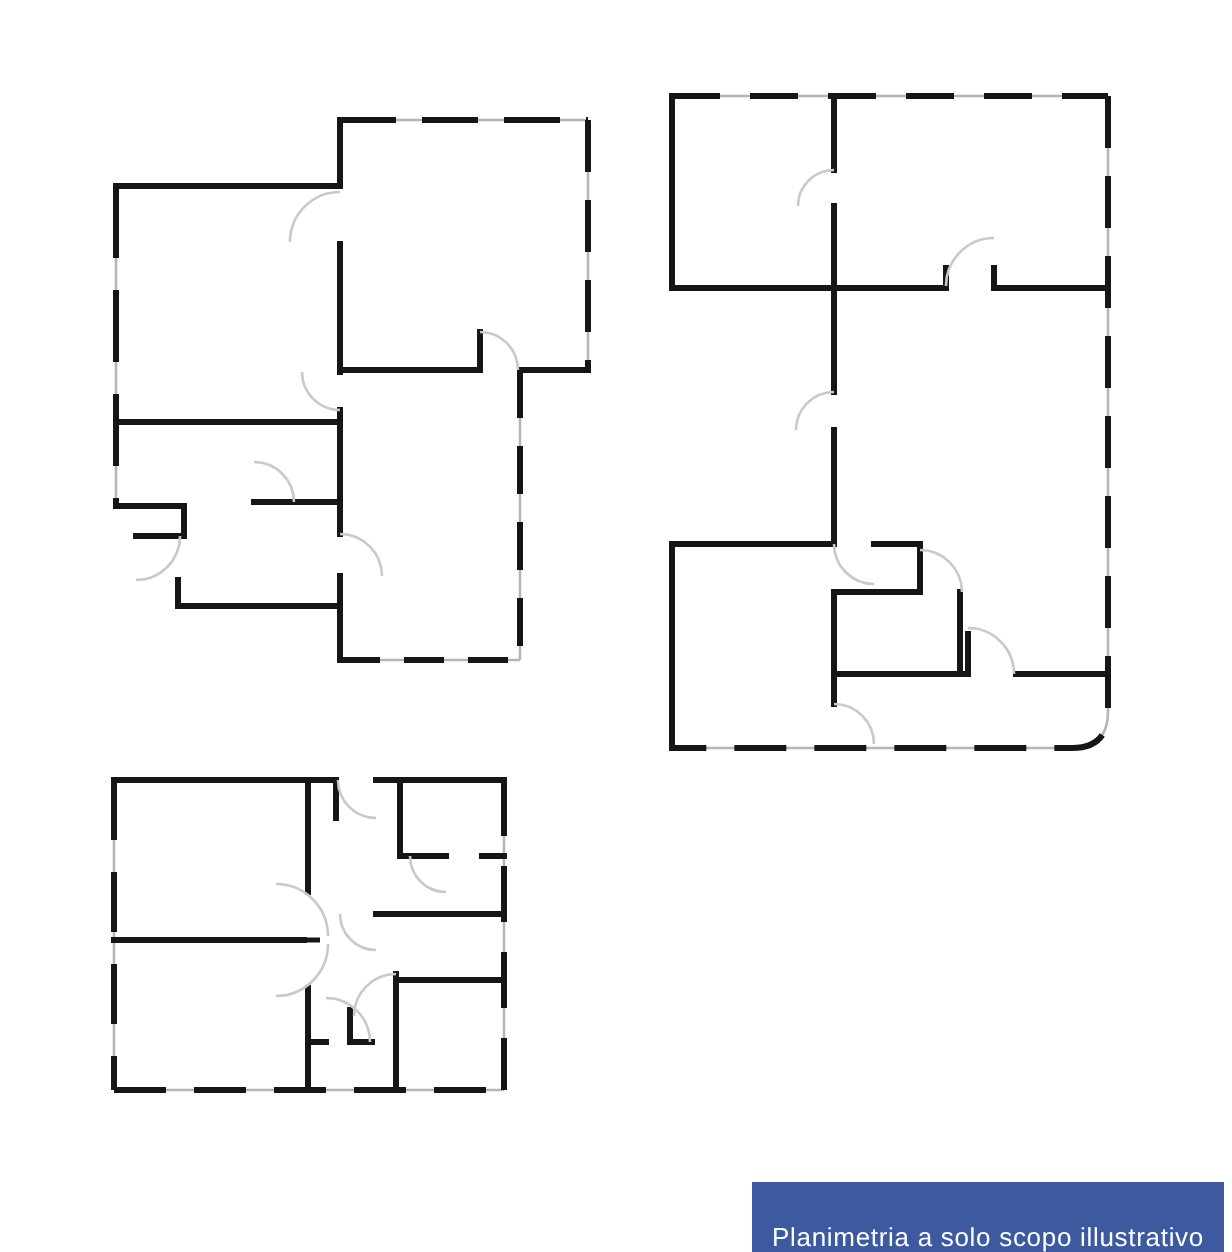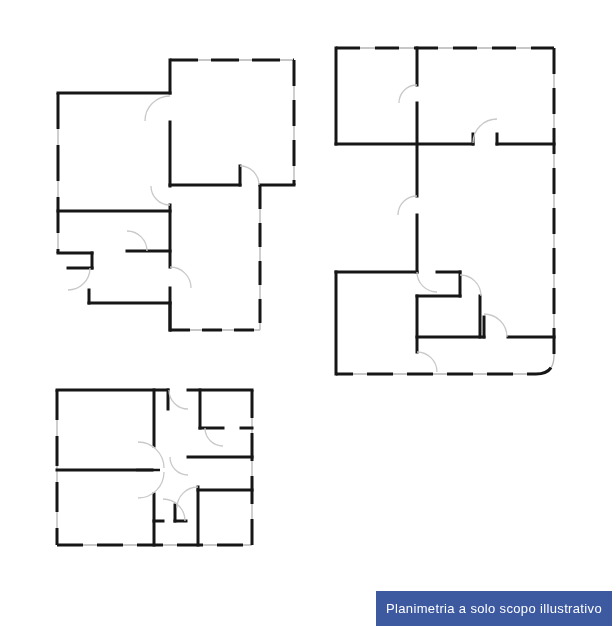--- a/index.html
+++ b/index.html
@@ -23,21 +23,21 @@
   .w{stroke:var(--wall);stroke-width:3;fill:none;stroke-linecap:square;}
   .wd{stroke-linecap:butt;}
   .wu{stroke:var(--win);stroke-width:1.3;fill:none;stroke-linecap:butt;}
   .a{stroke:var(--arc);stroke-width:1.3;fill:none;}
   .lf{stroke:var(--wall);stroke-width:2.5;fill:none;}
   .banner{
     position:absolute;
     left:376px;top:591px;width:236px;height:35px;
     background:var(--banner-bg);
     color:var(--banner-fg);
-    display:flex;align-items:center;justify-content:center;
+    display:flex;align-items:flex-end;justify-content:center;
     font-size:13px;letter-spacing:.35px;
     white-space:nowrap;
   }
 </style>
 </head>
 <body>
 
 <div class="stage">
   <svg id="plan-svg" width="616" height="626" viewBox="0 0 616 626">
       <g>

